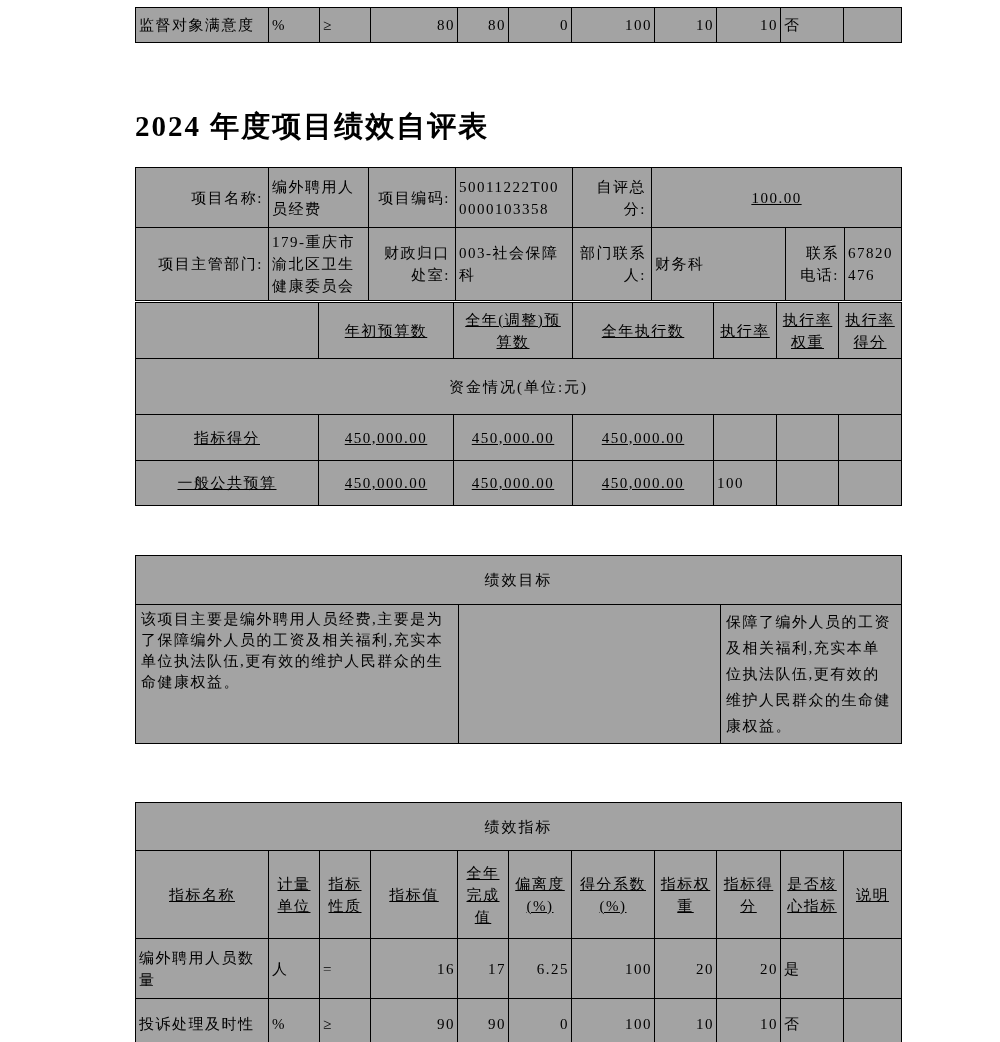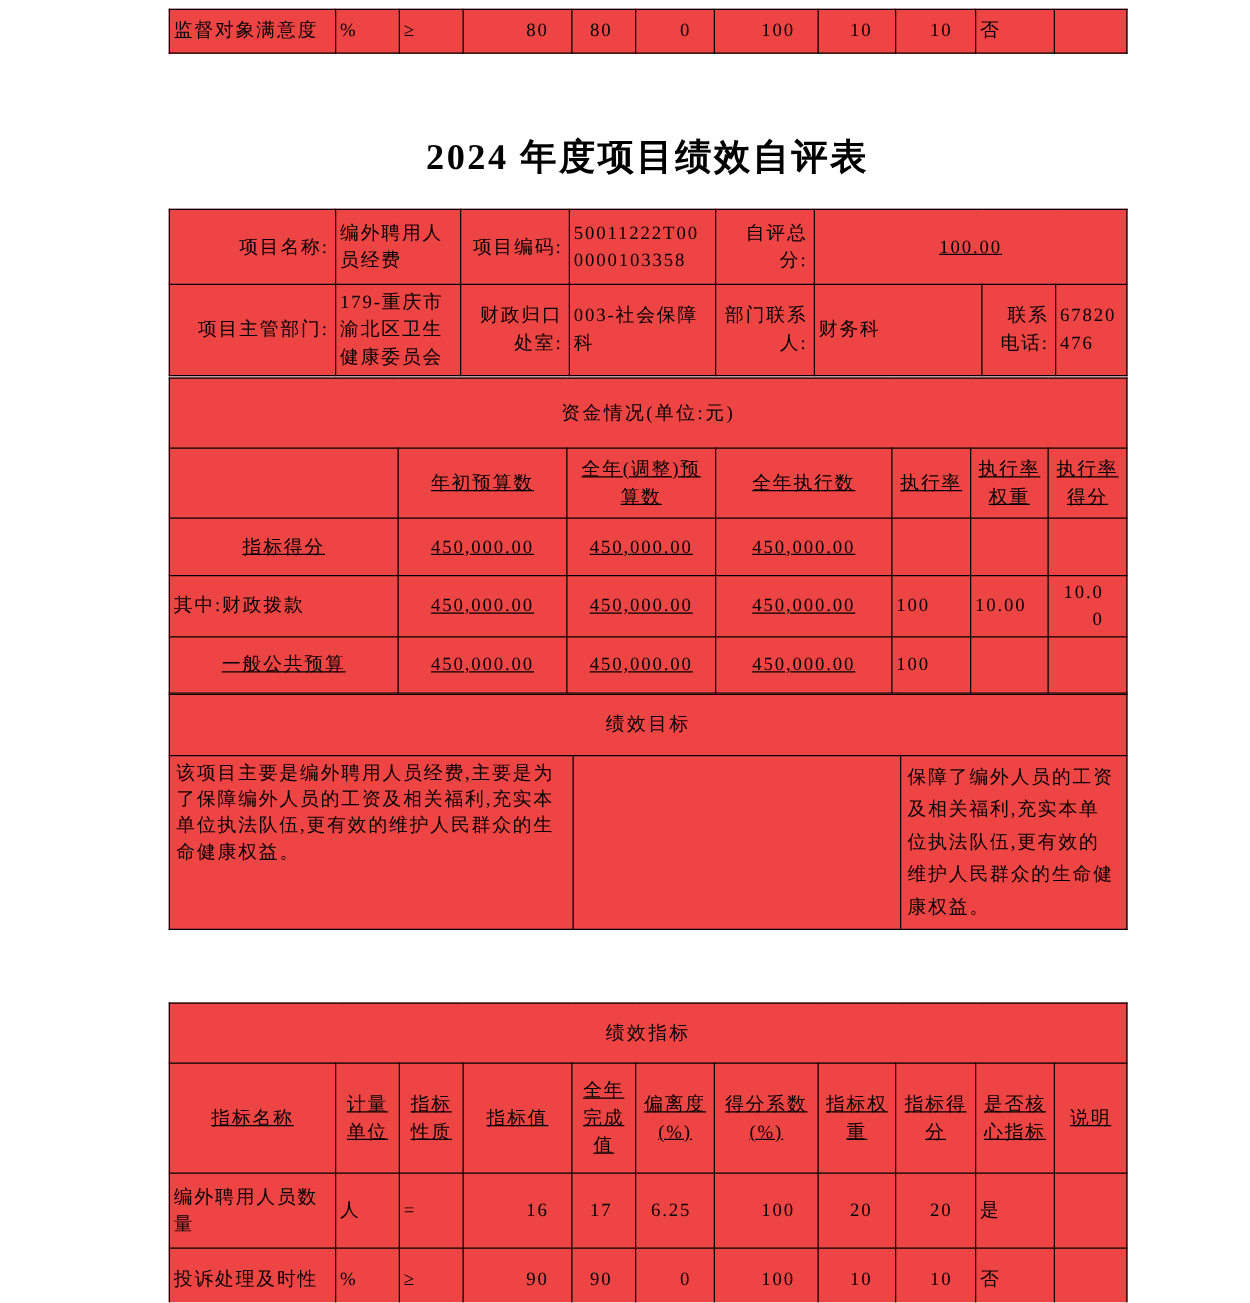--- a/index.html
+++ b/index.html
@@ -1,29 +1,29 @@
 <!DOCTYPE html>
 <html><head>
 <meta charset="utf-8">
 <style>
   html,body{margin:0;padding:0;background:#fff;}
   #page{position:relative;width:1000px;height:1042px;background:#fff;overflow:hidden;
         font-family:"Liberation Serif","DejaVu Serif",serif;color:#000;font-size:15px;}
-  table{border-collapse:collapse;table-layout:fixed;position:absolute;background:#ef4444;}
+  table{border-collapse:collapse;table-layout:fixed;position:absolute;background:#a3a3a3;}
   td{border:1px solid #000;padding:2px 4px;vertical-align:middle;letter-spacing:1.5px;
      line-height:22px;word-break:break-all;overflow:hidden;}
   .ac{text-align:center;text-decoration:underline;}
   .al{text-align:left;padding-left:3px;}
-  .ar{text-align:right;padding-right:18px;}
+  .ar{text-align:right;padding-right:2px;}
   .lbl{text-align:right;padding-right:5px;}
   .banner{text-align:center;letter-spacing:2px;}
   .goaltext{vertical-align:top;text-align:left;padding:4px 5px;}
   .lh21{line-height:21px;}
   .lh26{line-height:26px;}
-  #doc-title{position:absolute;left:135px;width:766px;top:104px;text-align:center;
+  #doc-title{position:absolute;left:135px;width:766px;top:104px;text-align:left;
              font-weight:bold;font-size:29px;line-height:44px;letter-spacing:2px;}
 </style>
 </head>
 <body>
 
 <div id="page">
 
   <table style="left:135px;top:7px;width:766px;">
     <colgroup>
       <col style="width:133px">
@@ -95,48 +95,39 @@
       <col style="width:183px">
         <col style="width:135px">
         <col style="width:119px">
         <col style="width:141px">
       <col style="width:63px">
         <col style="width:62px">
         <col style="width:63px">
     </colgroup>
     <tbody>
         <tr style="height:56px;">
-      <td class="banner" colspan="7">资金情况(单位:元)</td>
-    </tr>
-    <tr style="height:56px;">
       <td class="ac"></td>
       <td class="ac">年初预算数</td>
       <td class="ac">全年(调整)预算数</td>
       <td class="ac">全年执行数</td>
       <td class="ac">执行率</td>
       <td class="ac">执行率权重</td>
       <td class="ac">执行率得分</td>
     </tr>
+    <tr style="height:56px;">
+      <td class="banner" colspan="7">资金情况(单位:元)</td>
+    </tr>
     <tr style="height:46px;">
       <td class="ac">指标得分</td>
       <td class="ac">450,000.00</td>
       <td class="ac">450,000.00</td>
       <td class="ac">450,000.00</td>
       <td class="al"></td>
       <td class="al"></td>
       <td class="ar"></td>
-    </tr>
-    <tr style="height:45px;">
-      <td class="al">其中:财政拨款</td>
-      <td class="ac">450,000.00</td>
-      <td class="ac">450,000.00</td>
-      <td class="ac">450,000.00</td>
-      <td class="al">100</td>
-      <td class="al">10.00</td>
-      <td class="ar">10.00</td>
     </tr>
     <tr style="height:45px;">
       <td class="ac">一般公共预算</td>
       <td class="ac">450,000.00</td>
       <td class="ac">450,000.00</td>
       <td class="ac">450,000.00</td>
       <td class="al">100</td>
       <td class="al"></td>
       <td class="ar"></td>
     </tr>

